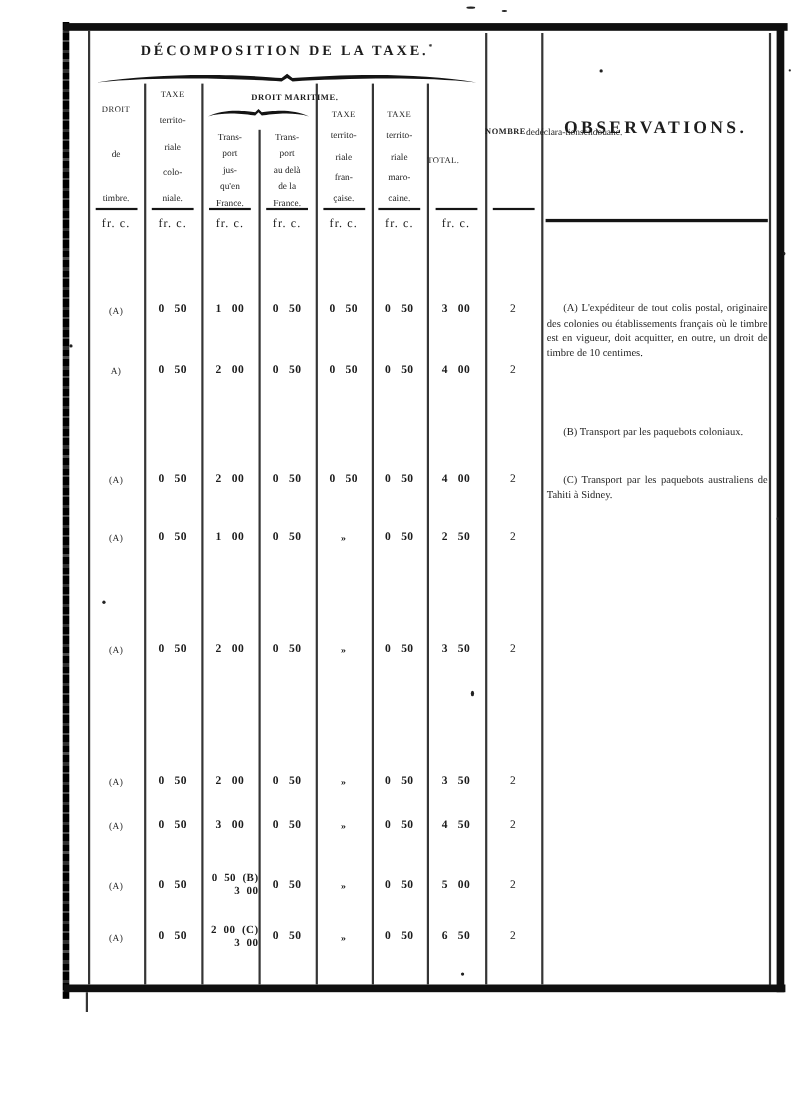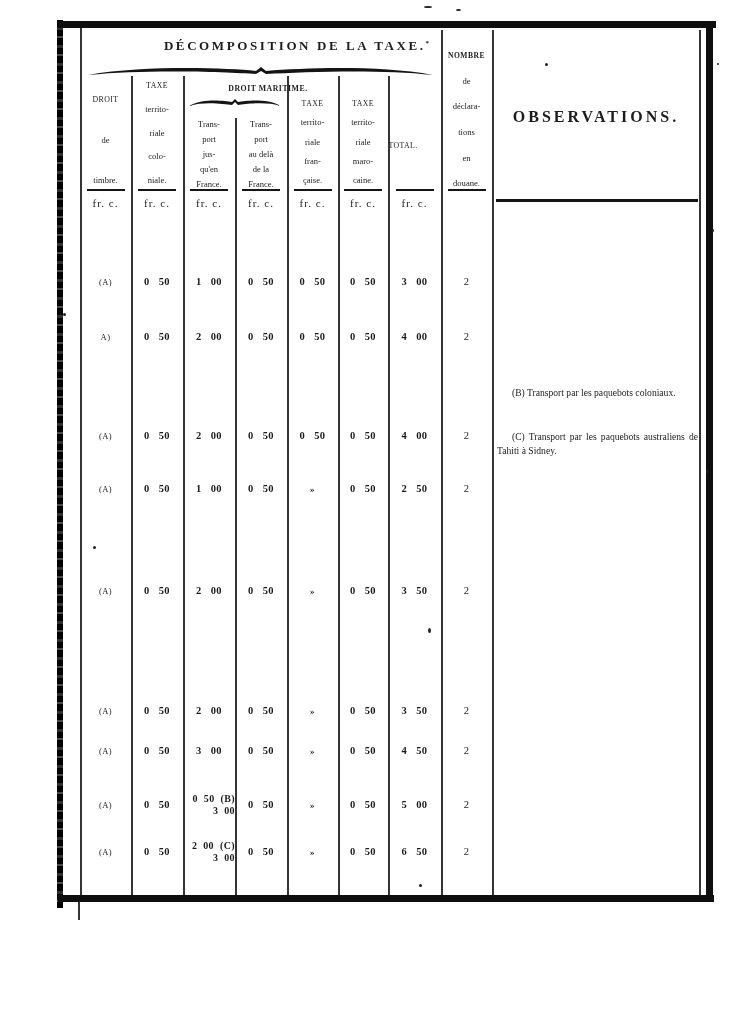--- a/index.html
+++ b/index.html
@@ -21,21 +21,21 @@
     font-size:13px;font-weight:bold;letter-spacing:2.6px;text-align:center;
     white-space:nowrap;
   }
   .title sup{font-size:7px;letter-spacing:0;}
   .obs-head{font-size:16px;font-weight:bold;letter-spacing:3px;text-align:center;}
   .colhead{display:flex;flex-direction:column;justify-content:space-between;
     align-items:center;text-align:center;}
   .colhead span{font-size:8.5px;line-height:1.15;display:block;}
   .colhead span.caps{font-weight:normal;font-size:7.8px;letter-spacing:.4px;}
   .maritime-label{font-size:7.8px;font-weight:bold;letter-spacing:.5px;text-align:center;white-space:nowrap;}
-  .nombre{display:flex;flex-direction:column;justify-content:space-between;align-items:center;text-align:center;}
+  .nombre{display:flex;flex-direction:row;justify-content:space-between;align-items:center;text-align:center;}
   .nombre span{font-size:8.6px;line-height:1;}
   .nombre span.caps{font-weight:bold;font-size:7.6px;letter-spacing:.5px;}
   .unit{font-size:11px;text-align:center;letter-spacing:1px;}
   .rule{height:2px;background:#151515;}
   
   .trow{display:grid;grid-template-columns:51px 52px 52px 52px 51px 50px 53px 51px;
     align-items:center;left:80px;width:412px;}
   .cell{text-align:center;font-size:10.5px;font-weight:bold;letter-spacing:.4px;word-spacing:6px;line-height:1.2;}
   .cell.stamp{font-size:8.5px;font-weight:normal;word-spacing:0;}
   .cell.decl{font-size:10.5px;font-weight:normal;}
@@ -50,34 +50,35 @@
 
 <div class="page">
 
   <div class="abs binding" style="left:57px;top:20px;height:888px;"></div>
   <div class="abs bar" style="left:58px;top:21px;width:658px;height:7px;"></div>
   <div class="abs bar" style="left:58px;top:895px;width:656px;height:7px;"></div>
   <div class="abs bar" style="left:706px;top:23px;width:7px;height:879px;"></div>
   <div class="abs vline" style="left:699px;top:30px;height:866px;"></div>
   <div class="abs vline" style="left:78px;top:902px;height:18px;"></div>
 
-  <div class="abs title" style="left:80px;top:38px;width:361px;margin-left:36px;"><span>DÉCOMPOSITION DE LA TAXE.</span><sup>*</sup></div>
+  <div class="abs title" style="left:80px;top:38px;width:361px;"><span>DÉCOMPOSITION DE LA TAXE.</span><sup>*</sup></div>
 
   <svg class="abs" style="left:86px;top:63px;" width="349" height="14" viewBox="0 0 349 14">
     <path d="M2 12 C 60 2, 140 5, 170 8 L 175 4 L 180 8 C 220 5, 292 2, 347 12 C 292 6, 220 9, 180 11 L 175 8 L 170 11 C 140 9, 60 6, 2 12 Z" fill="#141414"></path>
   </svg>
 
   <div class="abs maritime-label" style="left:183px;top:84px;width:104px;padding-left:33px;">DROIT MARITIME.</div>
   <svg class="abs" style="left:188px;top:97px;" width="94" height="10" viewBox="0 0 94 10">
     <path d="M1 9 C 16 1, 36 4, 44 5 L 47 2 L 50 5 C 58 4, 78 1, 93 9 C 78 4, 58 7, 50 8 L 47 5 L 44 8 C 36 7, 16 4, 1 9 Z" fill="#141414"></path>
   </svg>
 
   <div class="abs obs-head" style="left:492px;top:108px;width:208px;">OBSERVATIONS.</div>
   <div class="abs" style="left:496px;top:199px;width:202px;height:3px;background:#141414;"></div>
 
+  <div class="abs obs" style="left:497px;top:274px;width:201px;">(A) L'expéditeur de tout colis postal, originaire des colonies ou établissements français où le timbre est en vigueur, doit acquitter, en outre, un droit de timbre de 10 centimes.</div>
   <div class="abs obs" style="left:497px;top:386px;width:201px;">(B) Transport par les paquebots coloniaux.</div>
   <div class="abs obs" style="left:497px;top:430px;width:201px;">(C) Transport par les paquebots australiens de Tahiti à Sidney.</div>
 
   <div>
       <div class="abs vline" style="left: 80px; top: 28px; height: 867px;"></div>
       <div class="abs vline" style="left: 131px; top: 76px; height: 819px;"></div>
       <div class="abs vline" style="left: 183px; top: 76px; height: 819px;"></div>
       <div class="abs vline" style="left: 235px; top: 118px; height: 777px;"></div>
       <div class="abs vline" style="left: 287px; top: 76px; height: 819px;"></div>
       <div class="abs vline" style="left: 338px; top: 76px; height: 819px;"></div>

